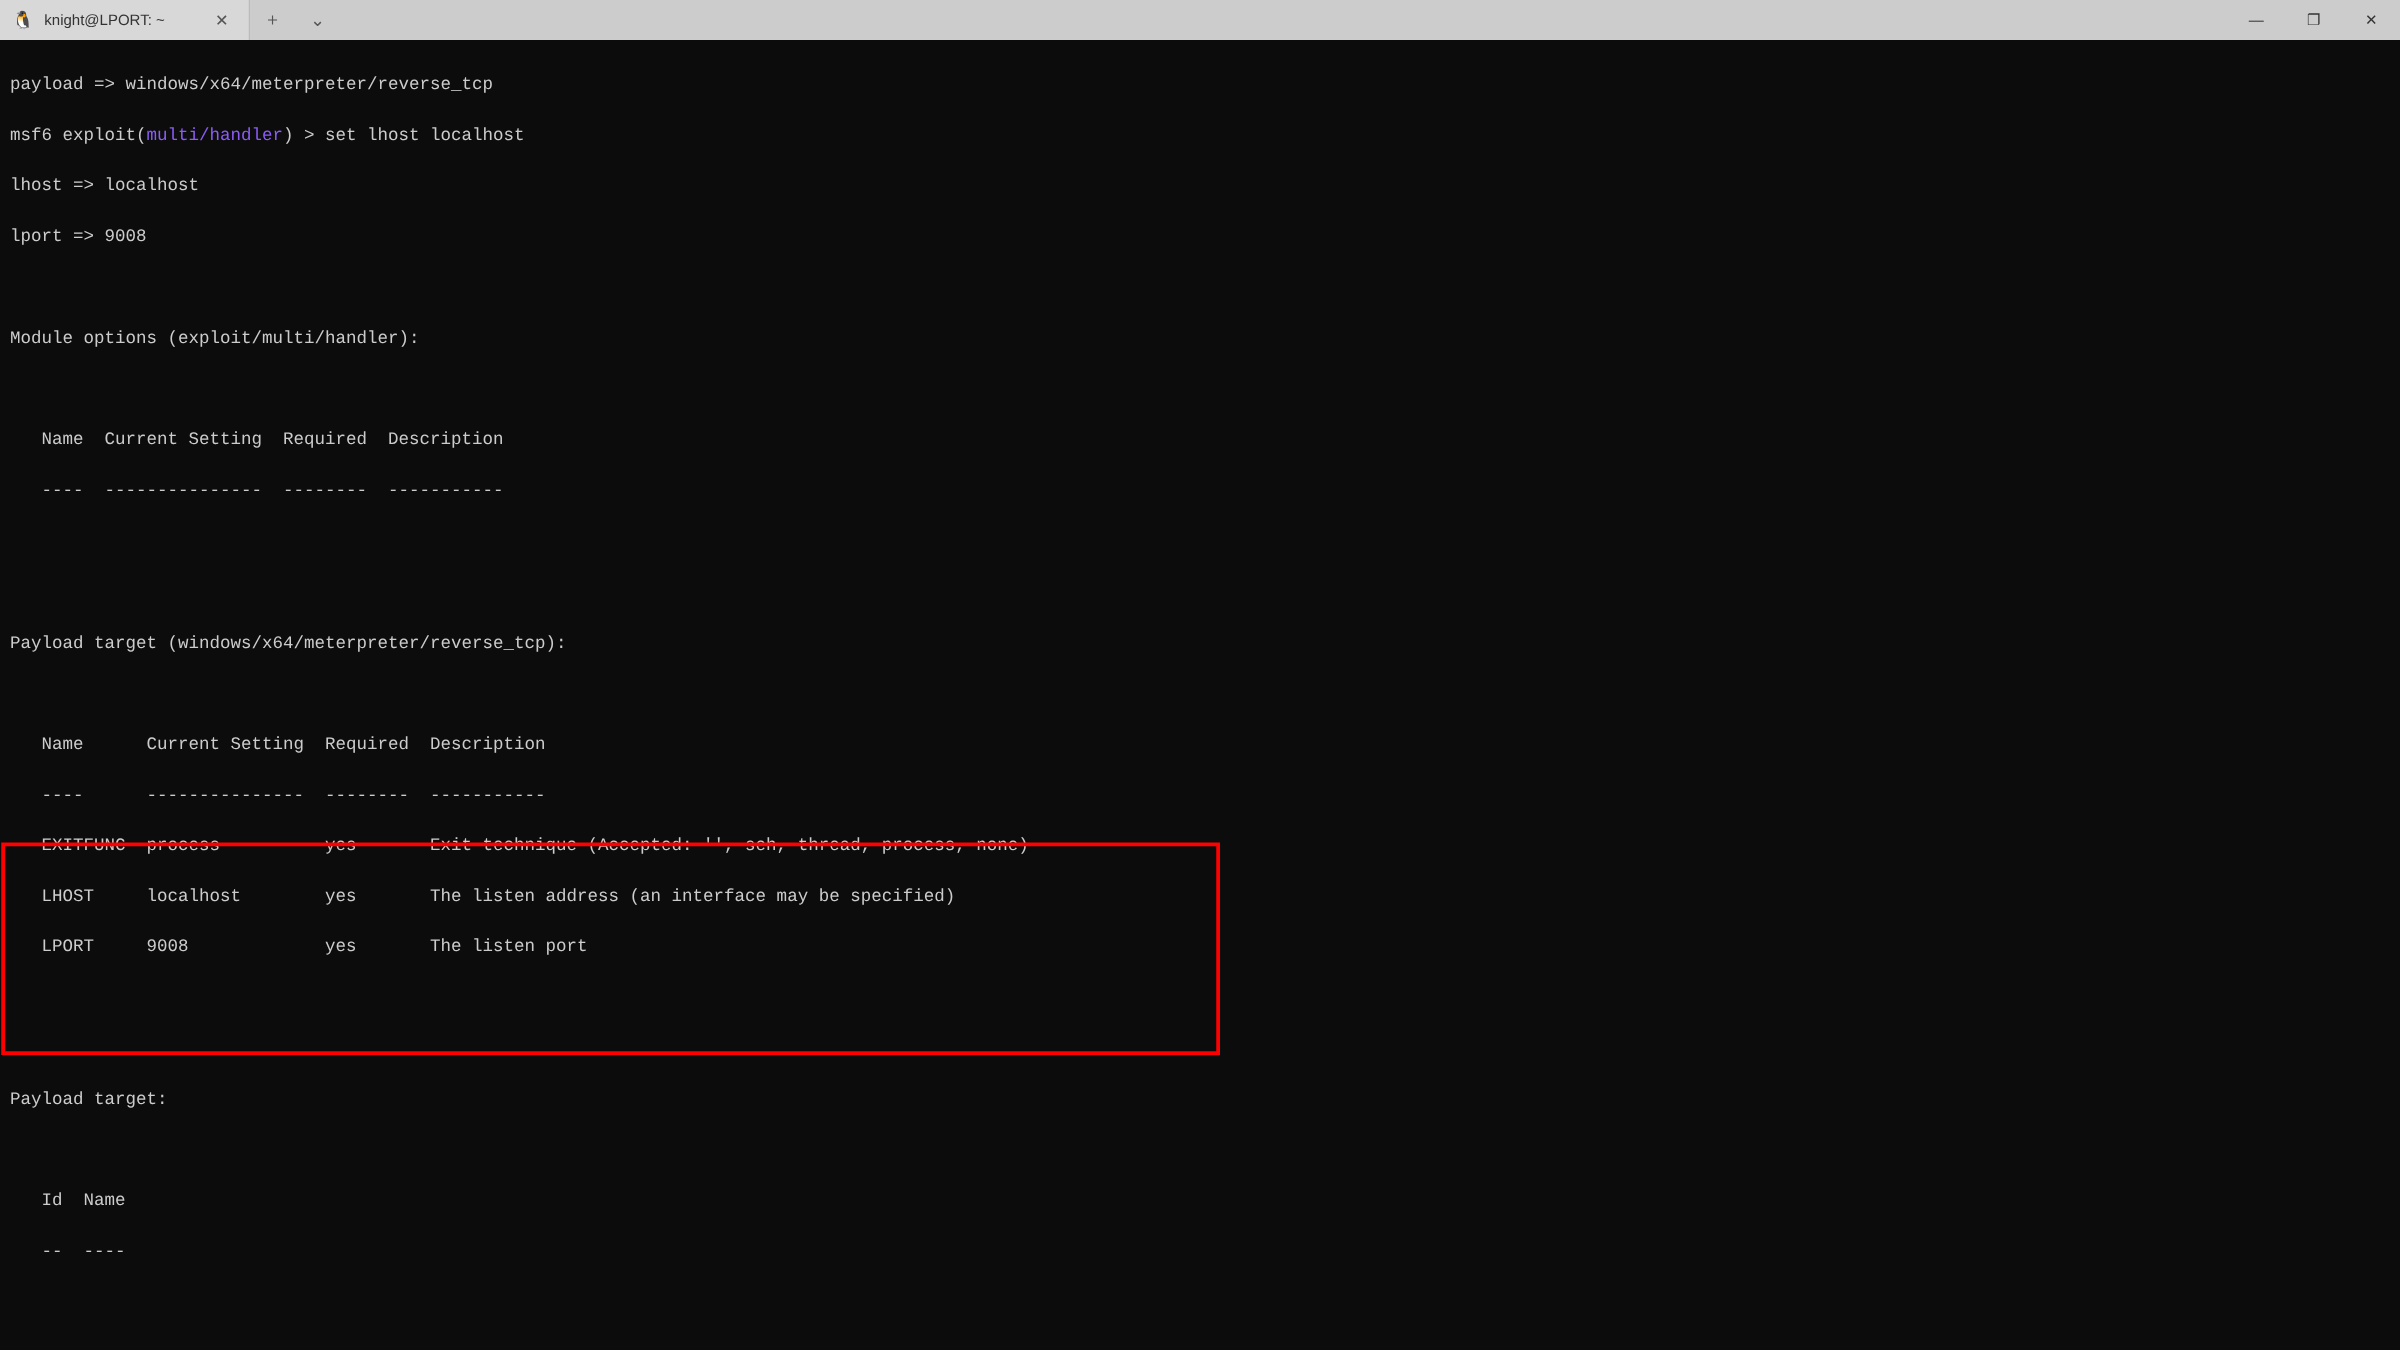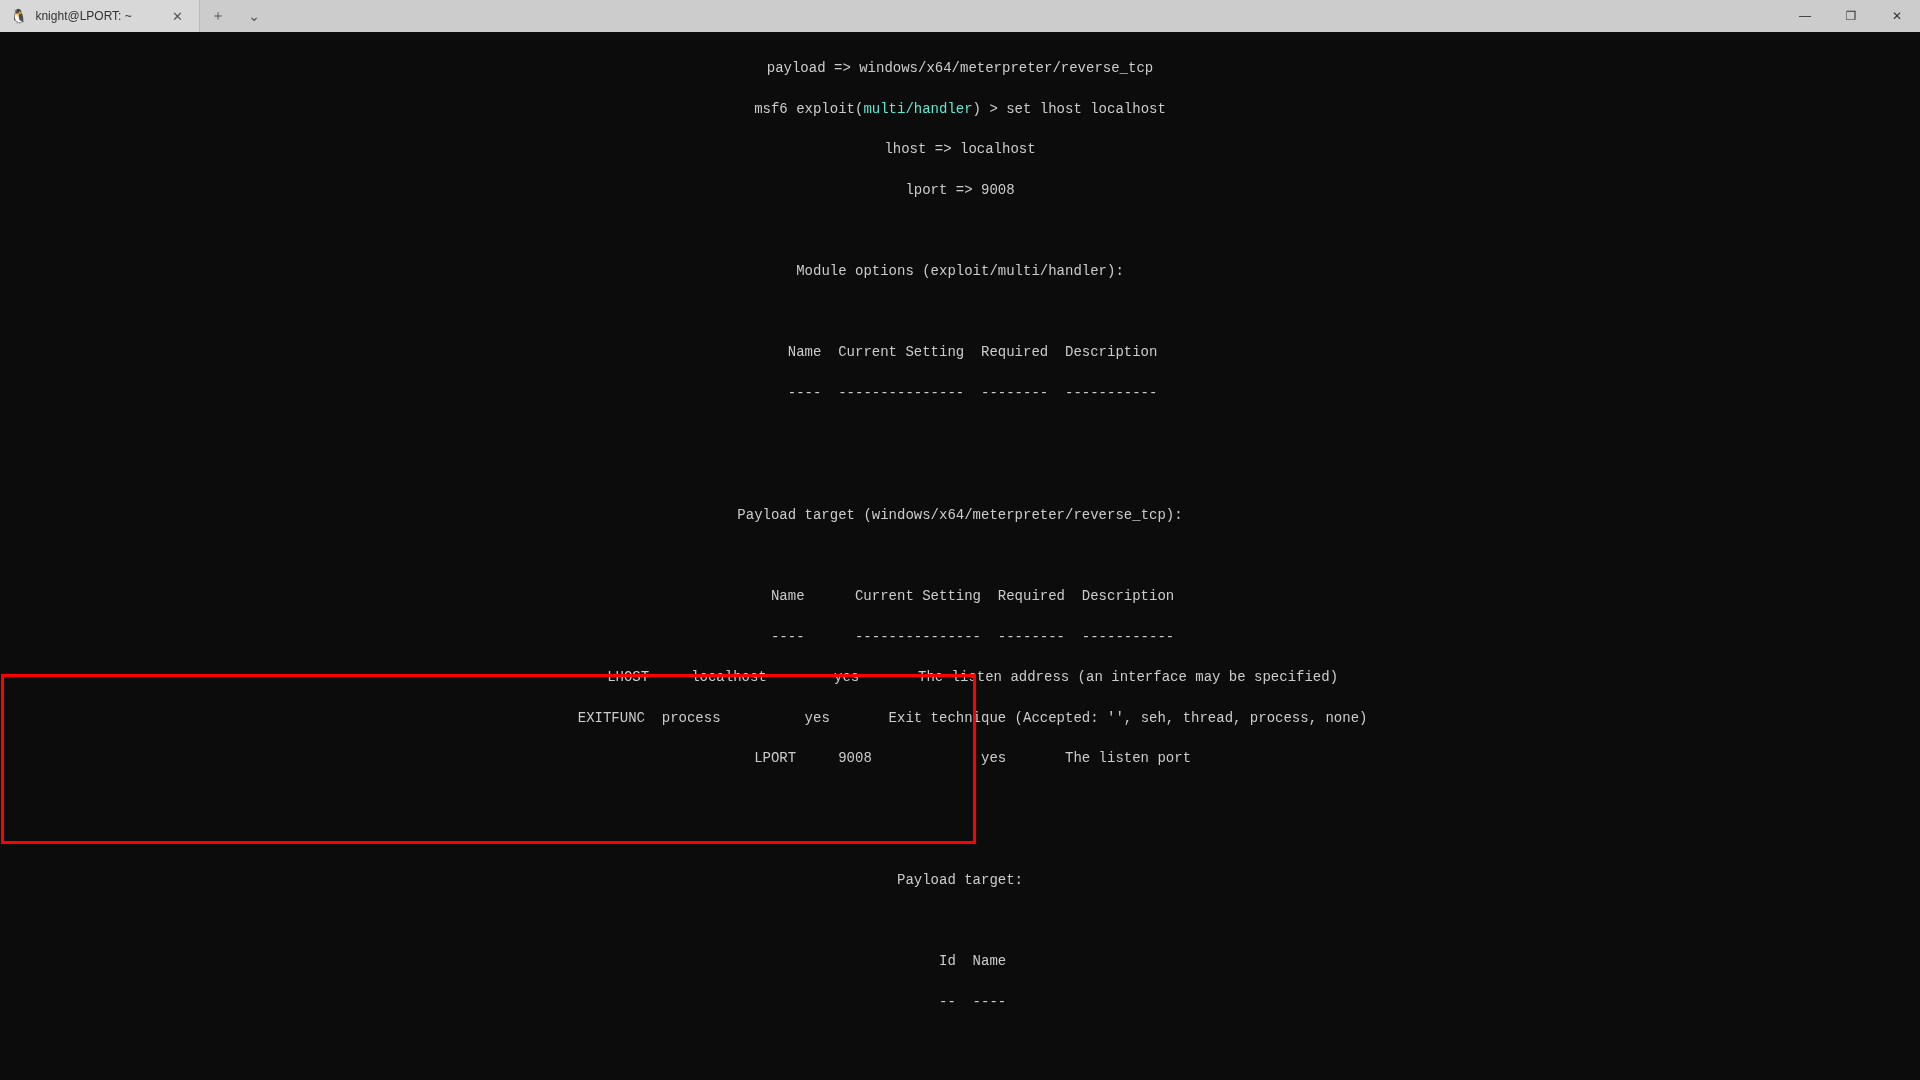--- a/index.html
+++ b/index.html
@@ -54,27 +54,27 @@
     font-family: 'Segoe UI Symbol', 'Segoe UI', sans-serif;
   }
   .terminal {
     padding: 6px 8px;
     line-height: 1.45;
     white-space: pre;
     position: relative;
     height: calc(100% - 32px);
   }
   .u { }
-  .orange { color: #5eead4; }
+  .orange { color: #8b5cf6; }
   .redbox {
     position: absolute;
     border: 3px solid #ff0000;
     pointer-events: none;
   }
-  .line { display: block; text-align: center; }
+  .line { display: block; }
 </style>
 </head>
 <body>
 
 <div class="titlebar">
   <div class="tab-area">
     <div class="tab">
       <span class="tux">🐧</span>
       <span>knight@LPORT: ~</span>
       <span class="close">✕</span>
@@ -98,22 +98,22 @@
 <span class="line">Module options (exploit/multi/handler):</span>
 <span class="line"> </span>
 <span class="line">   Name  Current Setting  Required  Description</span>
 <span class="line">   ----  ---------------  --------  -----------</span>
 <span class="line"> </span>
 <span class="line"> </span>
 <span class="line">Payload target (windows/x64/meterpreter/reverse_tcp):</span>
 <span class="line"> </span>
 <span class="line">   Name      Current Setting  Required  Description</span>
 <span class="line">   ----      ---------------  --------  -----------</span>
+<span class="line">   EXITFUNC  process          yes       Exit technique (Accepted: '', seh, thread, process, none)</span>
 <span class="line">   LHOST     localhost        yes       The listen address (an interface may be specified)</span>
-<span class="line">   EXITFUNC  process          yes       Exit technique (Accepted: '', seh, thread, process, none)</span>
 <span class="line">   LPORT     9008             yes       The listen port</span>
 <span class="line"> </span>
 <span class="line"> </span>
 <span class="line">Payload target:</span>
 <span class="line"> </span>
 <span class="line">   Id  Name</span>
 <span class="line">   --  ----</span>
 
 
 

